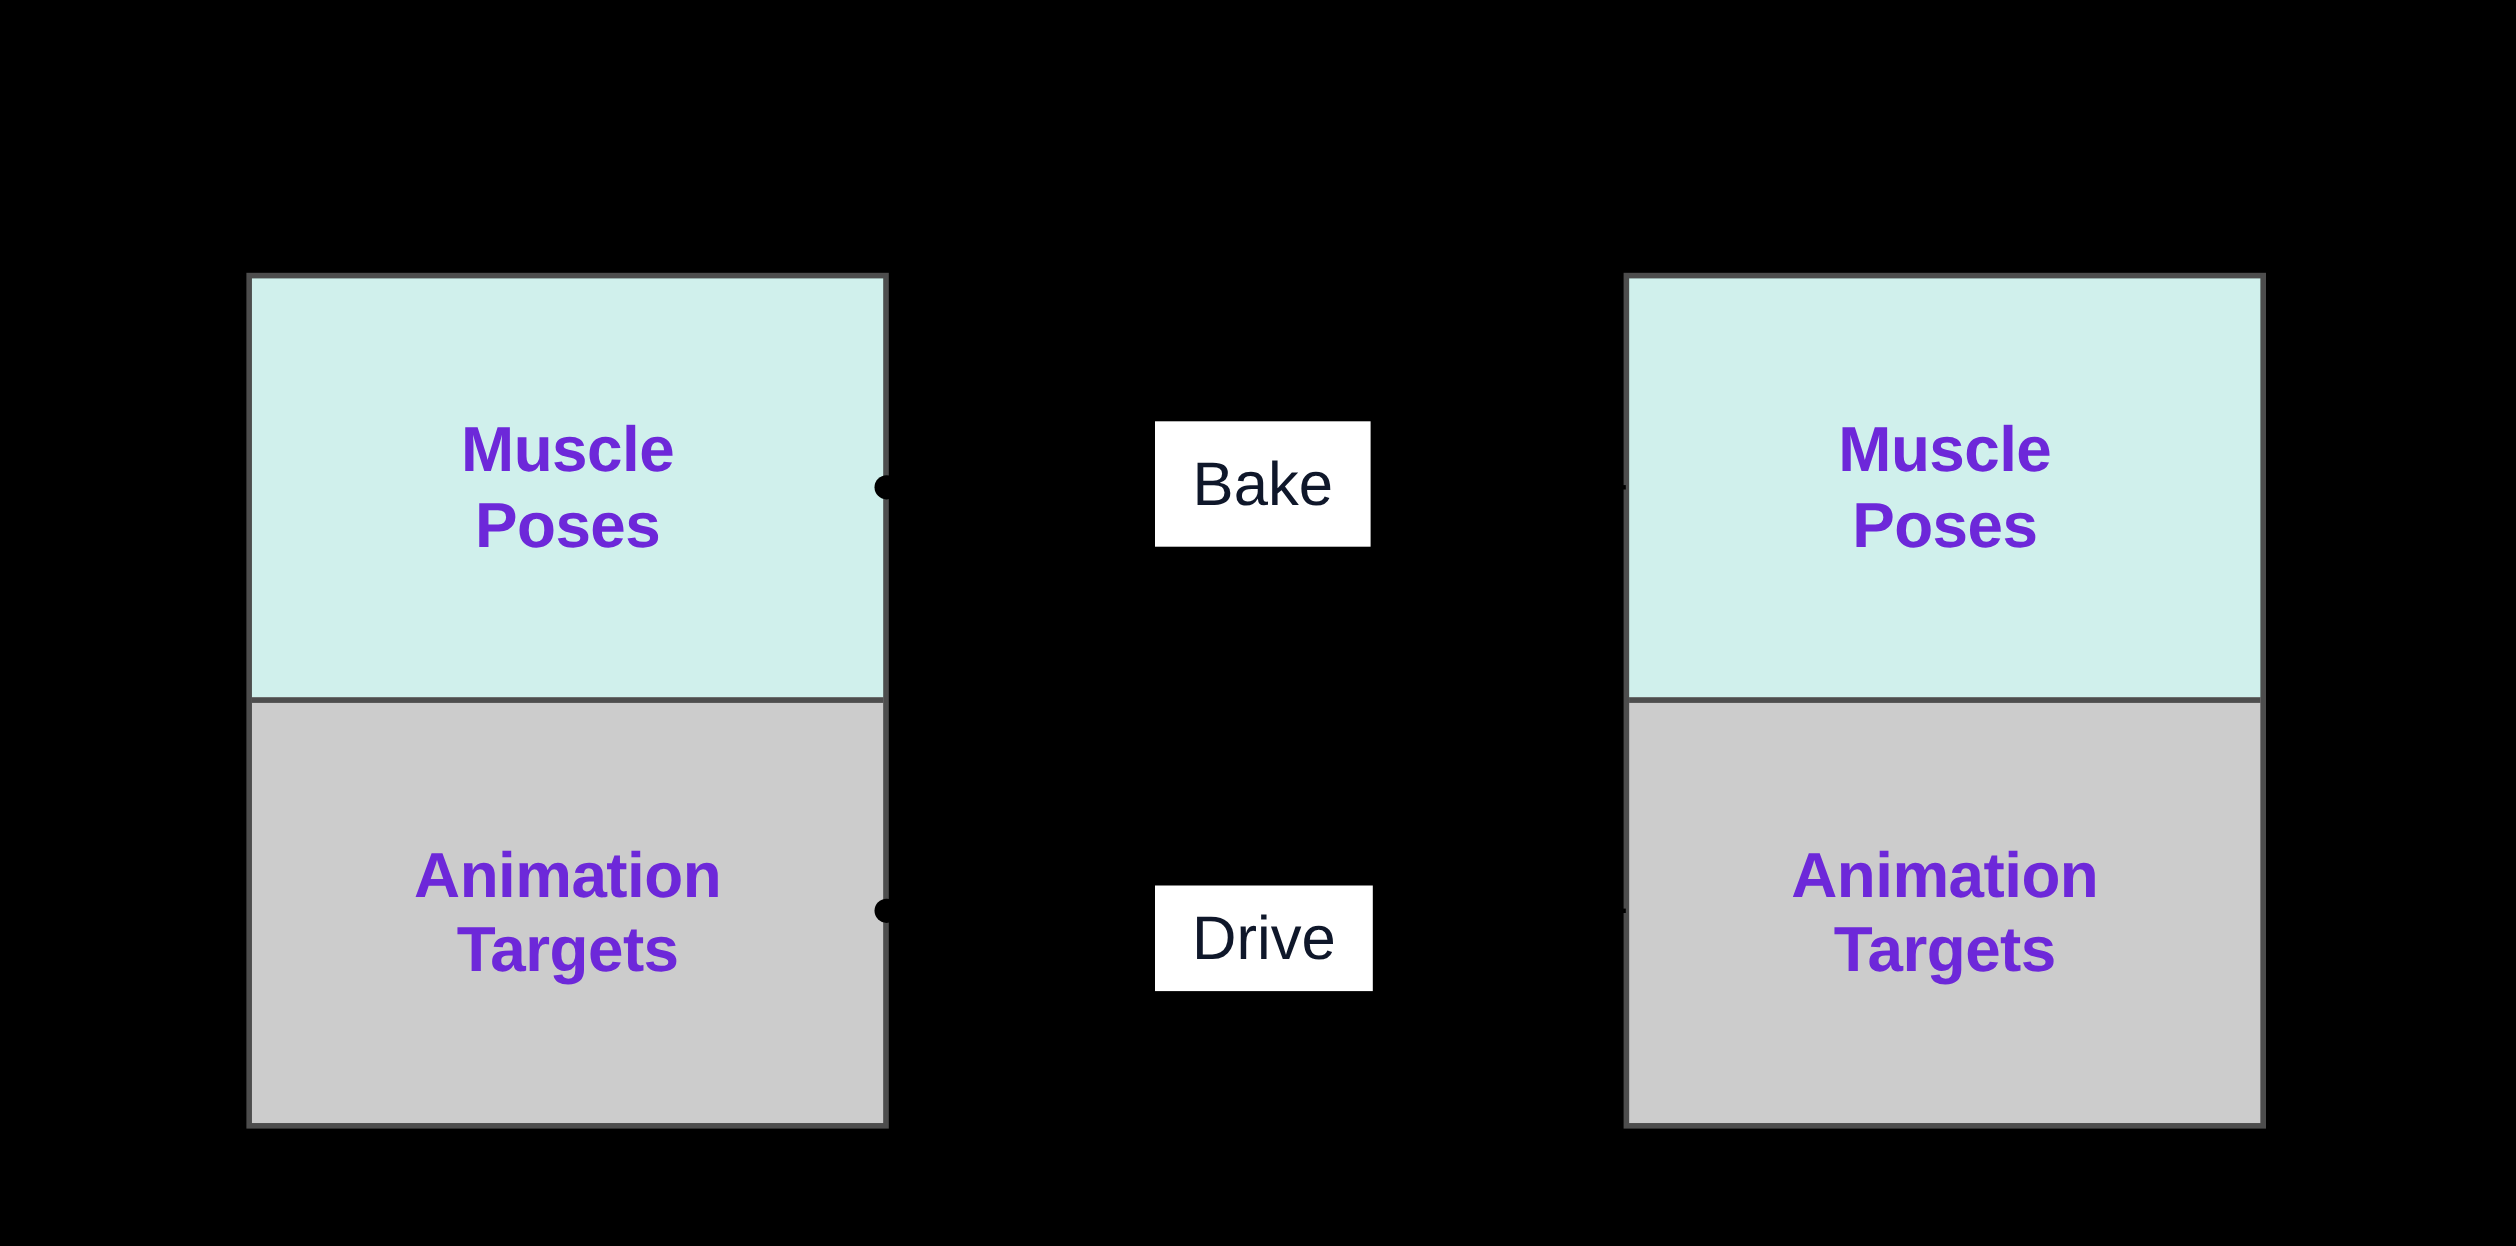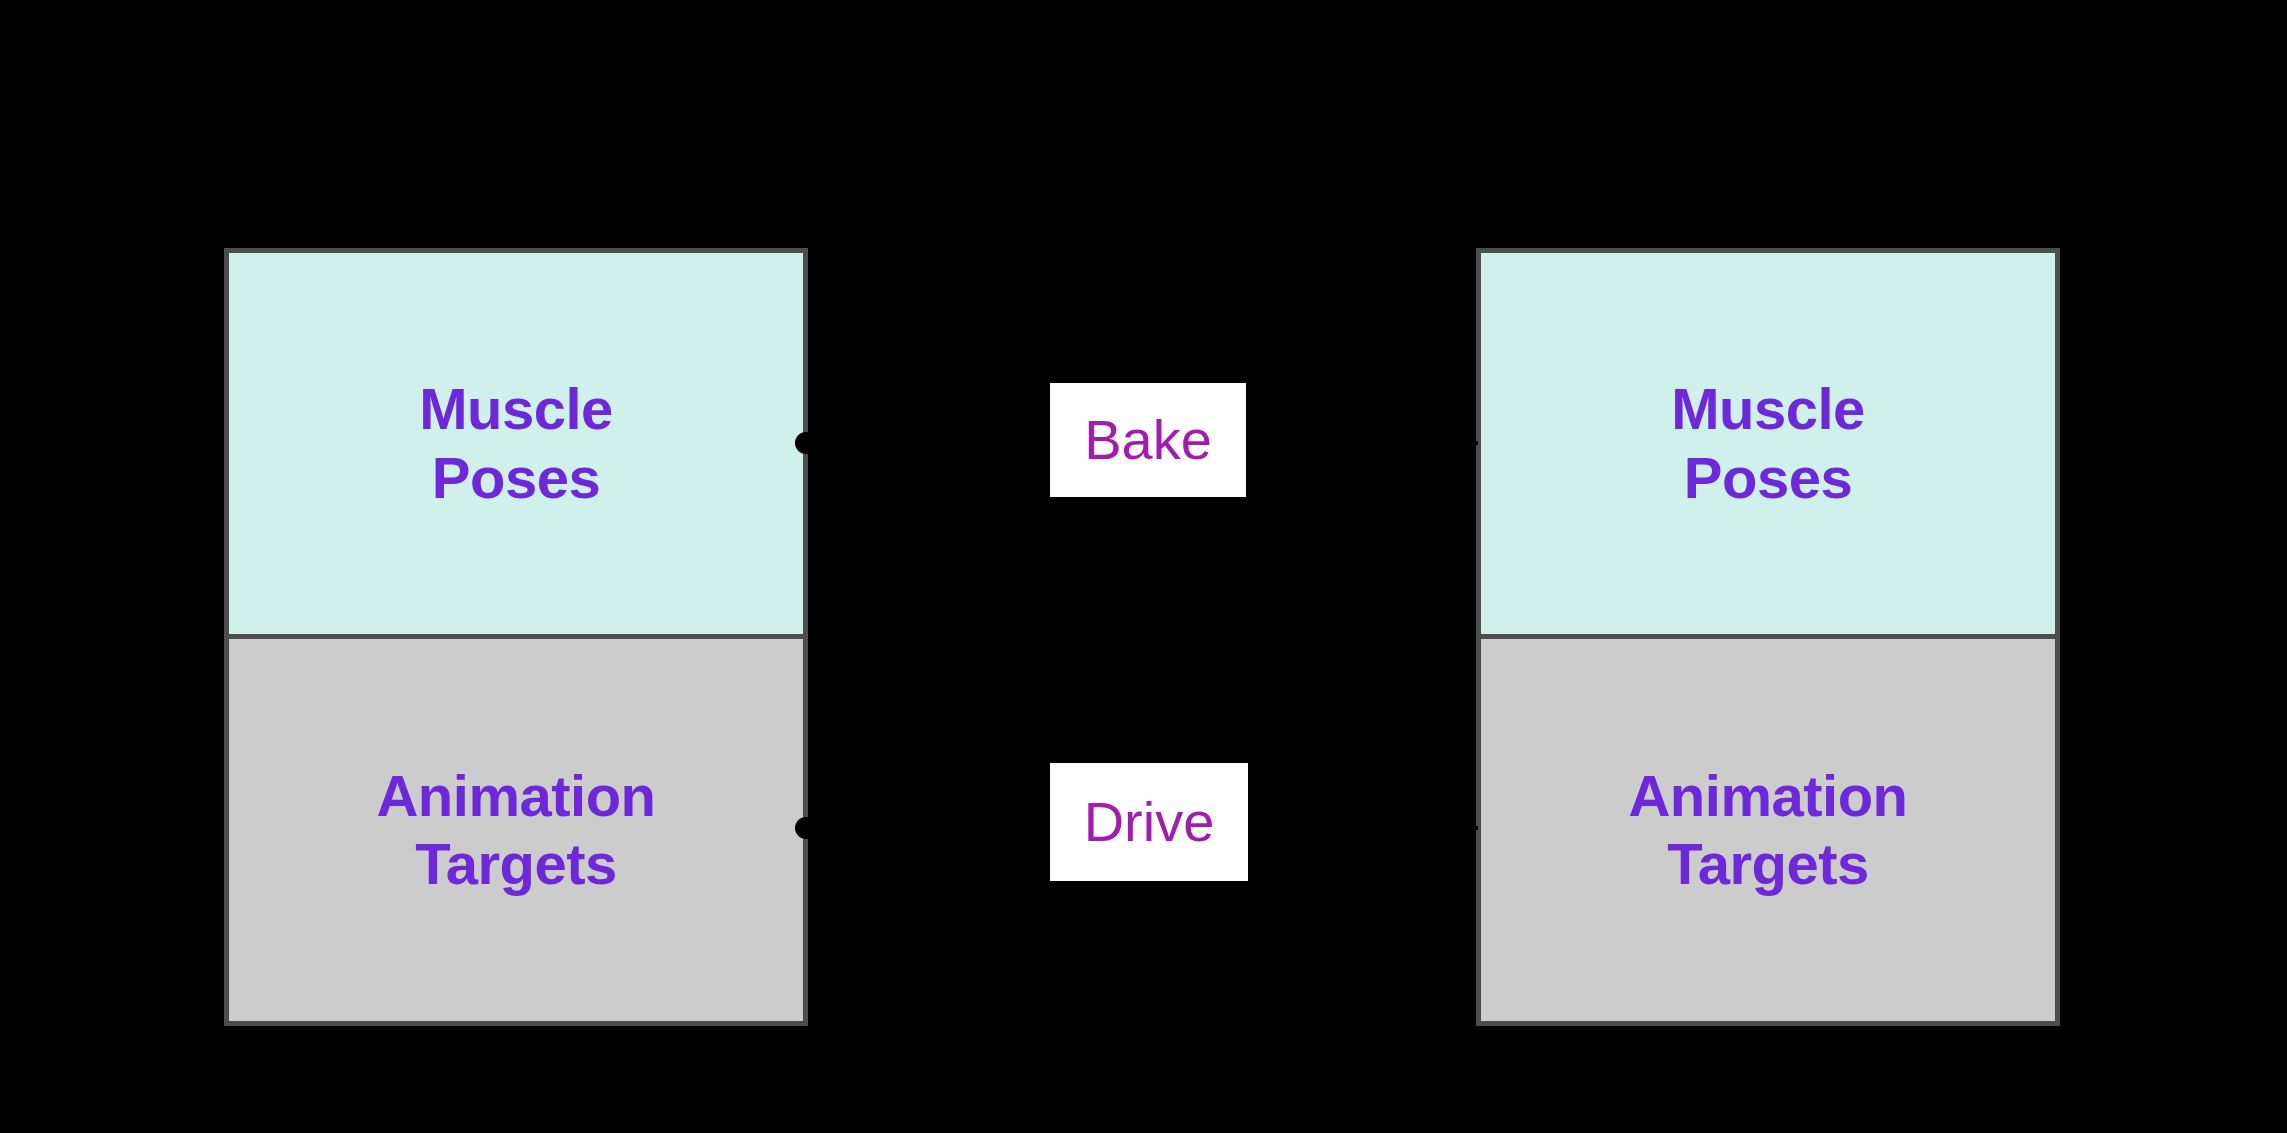--- a/index.html
+++ b/index.html
@@ -76,30 +76,30 @@
   }
   #edge-bake-line  { left: 806px; top: 441px; width: 672px; }
   #edge-drive-line { left: 806px; top: 826px; width: 672px; }
   #edge-bake-dot   { left: 795px; top: 432px; }
   #edge-drive-dot  { left: 795px; top: 817px; }
 
   
   .edge-label {
     position: absolute;
     background: #ffffff;
-    color: #a21caf;
+    color: #0f172a;
     font-size: 56px;
     line-height: 1;
     display: flex;
     align-items: center;
     justify-content: center;
     white-space: nowrap;
   }
   #label-bake  { left: 1050px; top: 383px; width: 196px; height: 114px; }
-  #label-drive { left: 1050px; top: 763px; width: 198px; height: 118px; }
+  #label-drive { left: 1050px; top: 805px; width: 198px; height: 96px; }
 </style>
 </head>
 <body>
 
 <div id="canvas">
 
   <div class="group-box" id="box-left">
     <div class="cell cell-poses">
       <span class="line">Muscle</span>
       <span class="line">Poses</span>

